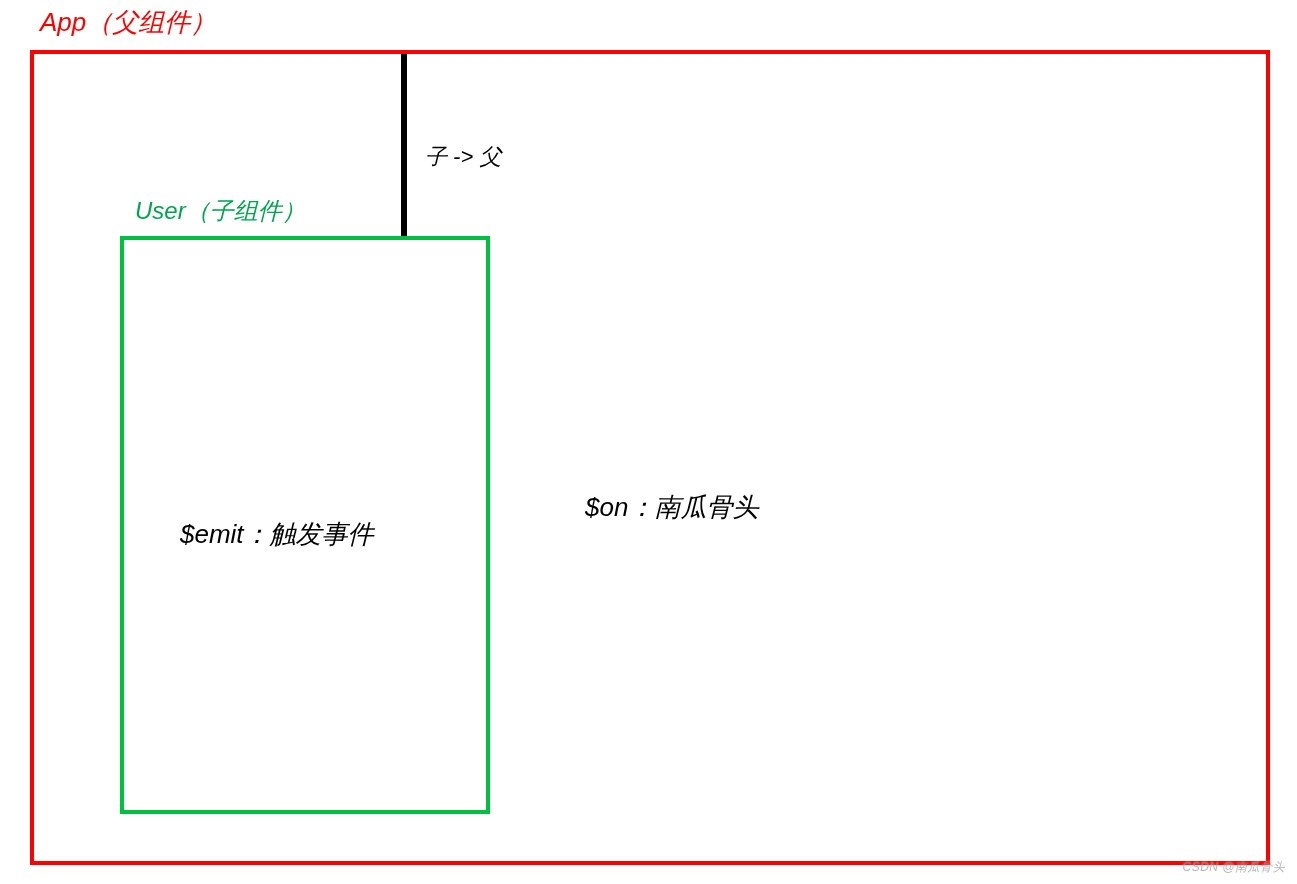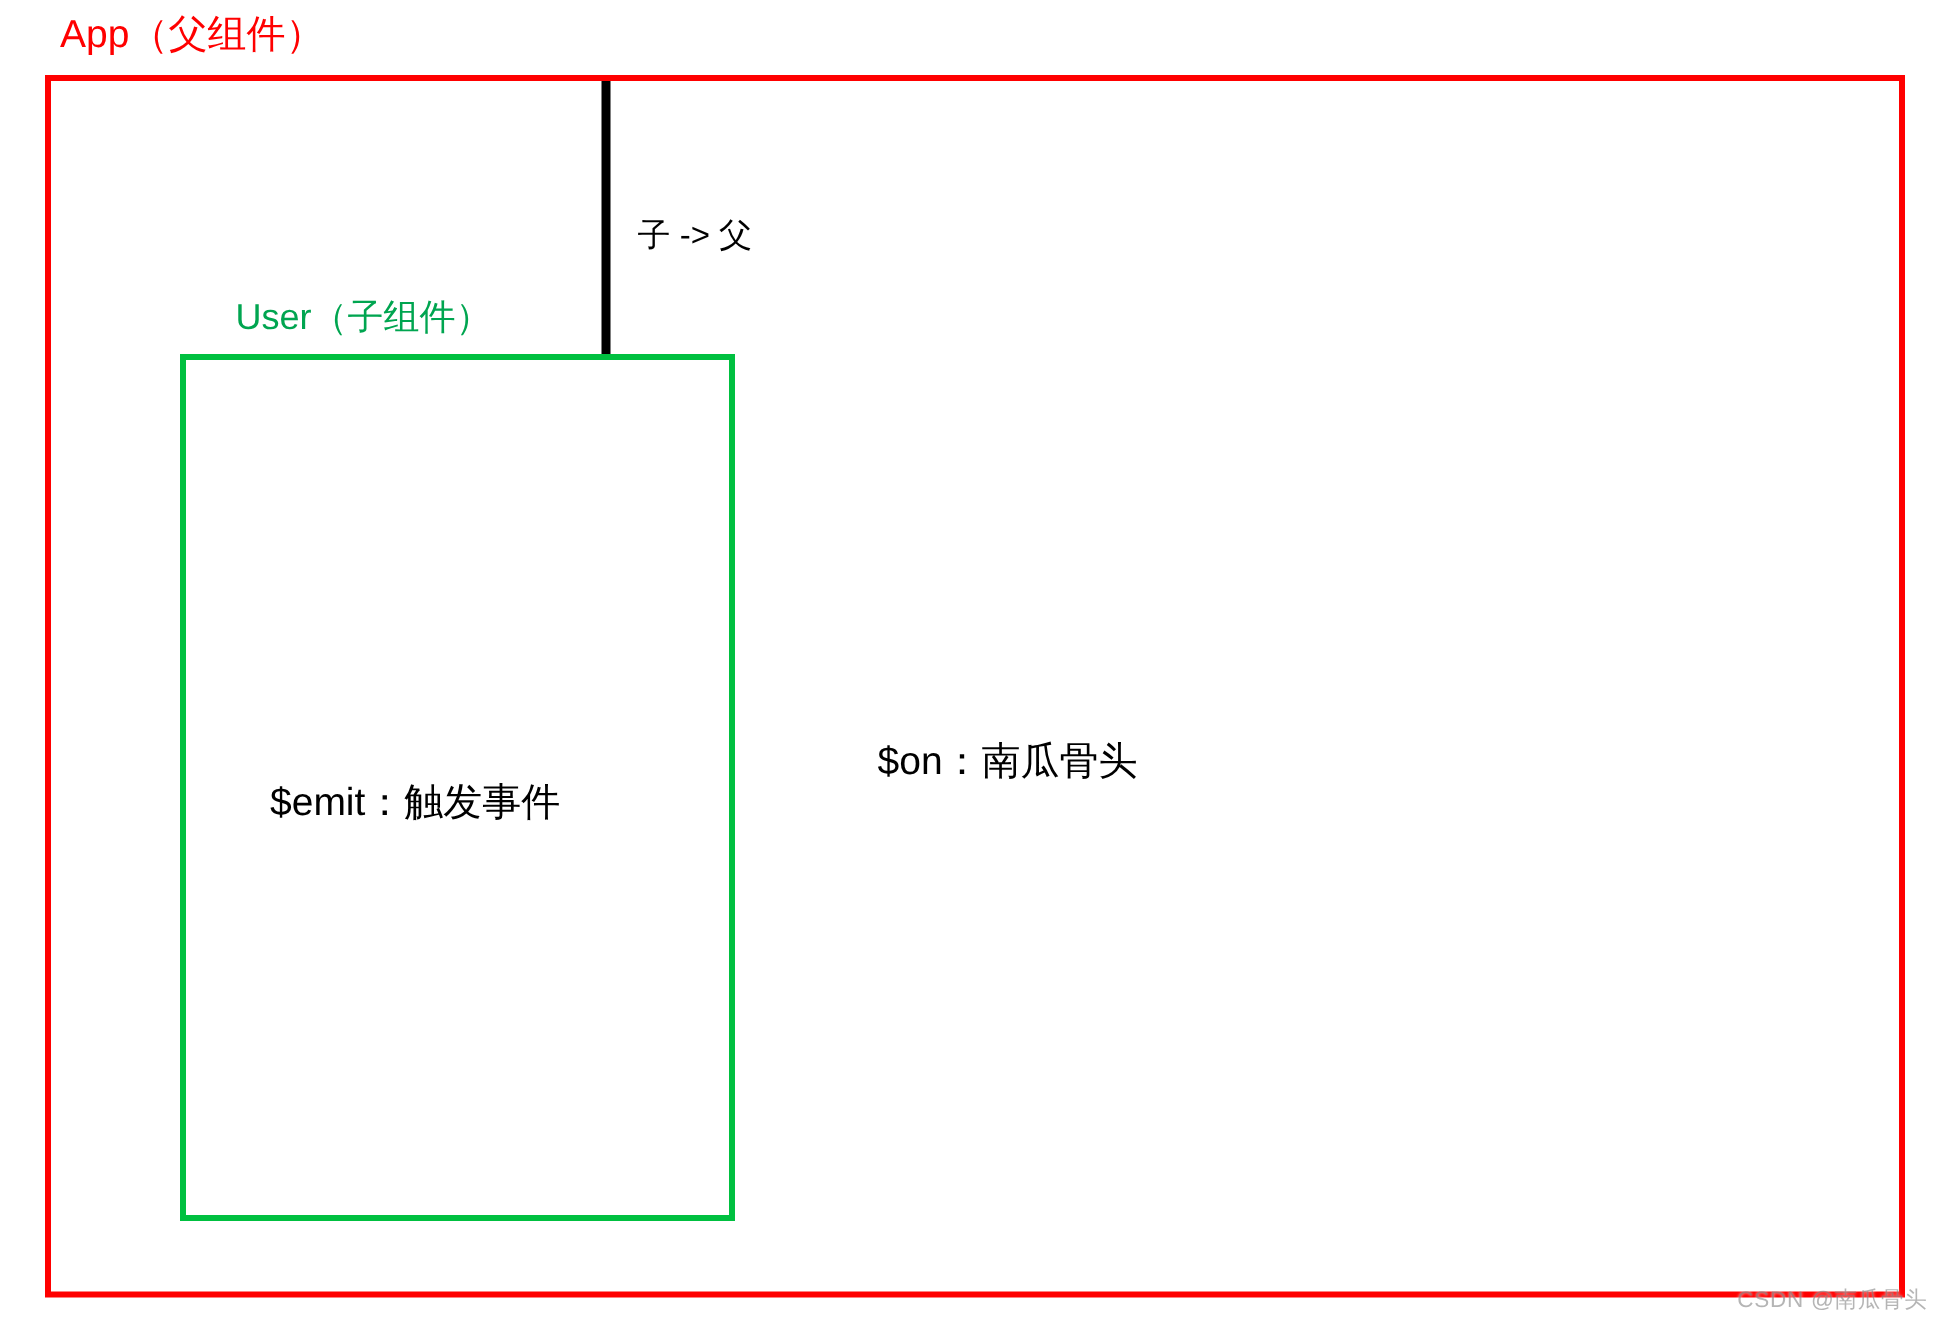--- a/index.html
+++ b/index.html
@@ -1,18 +1,19 @@
 <!DOCTYPE html>
 <html><head>
   <meta charset="utf-8">
   <style>
     * {
       margin: 0;
       padding: 0;
       box-sizing: border-box;
+      font-style: italic;
     }
     body {
       font-family: "Microsoft YaHei", "PingFang SC", Arial, sans-serif;
       background: #ffffff;
       width: 1297px;
       height: 884px;
       position: relative;
     }
     .canvas {
       position: relative;
@@ -36,21 +37,20 @@
       border: 4px solid #ff0000;
       background: #ffffff;
     }
     .child-label {
       position: absolute;
       left: 135px;
       top: 195px;
       font-size: 24px;
       color: #00a550;
       font-weight: 400;
-      margin-left: 22px;
     }
     .child-box {
       position: absolute;
       left: 120px;
       top: 236px;
       width: 370px;
       height: 578px;
       border: 4px solid #00c040;
       background: #ffffff;
     }
@@ -80,21 +80,21 @@
       position: absolute;
       left: 585px;
       top: 490px;
       font-size: 26px;
       color: #000000;
     }
     .watermark {
       position: absolute;
       right: 12px;
       bottom: 8px;
-      font-size: 15px;
+      font-size: 12px;
       color: rgba(120, 120, 120, 0.55);
       text-shadow: 0 0 2px rgba(255,255,255,0.7);
       letter-spacing: 0.5px;
     }
   </style>
 </head>
 <body>
 
 <div class="canvas">
 

